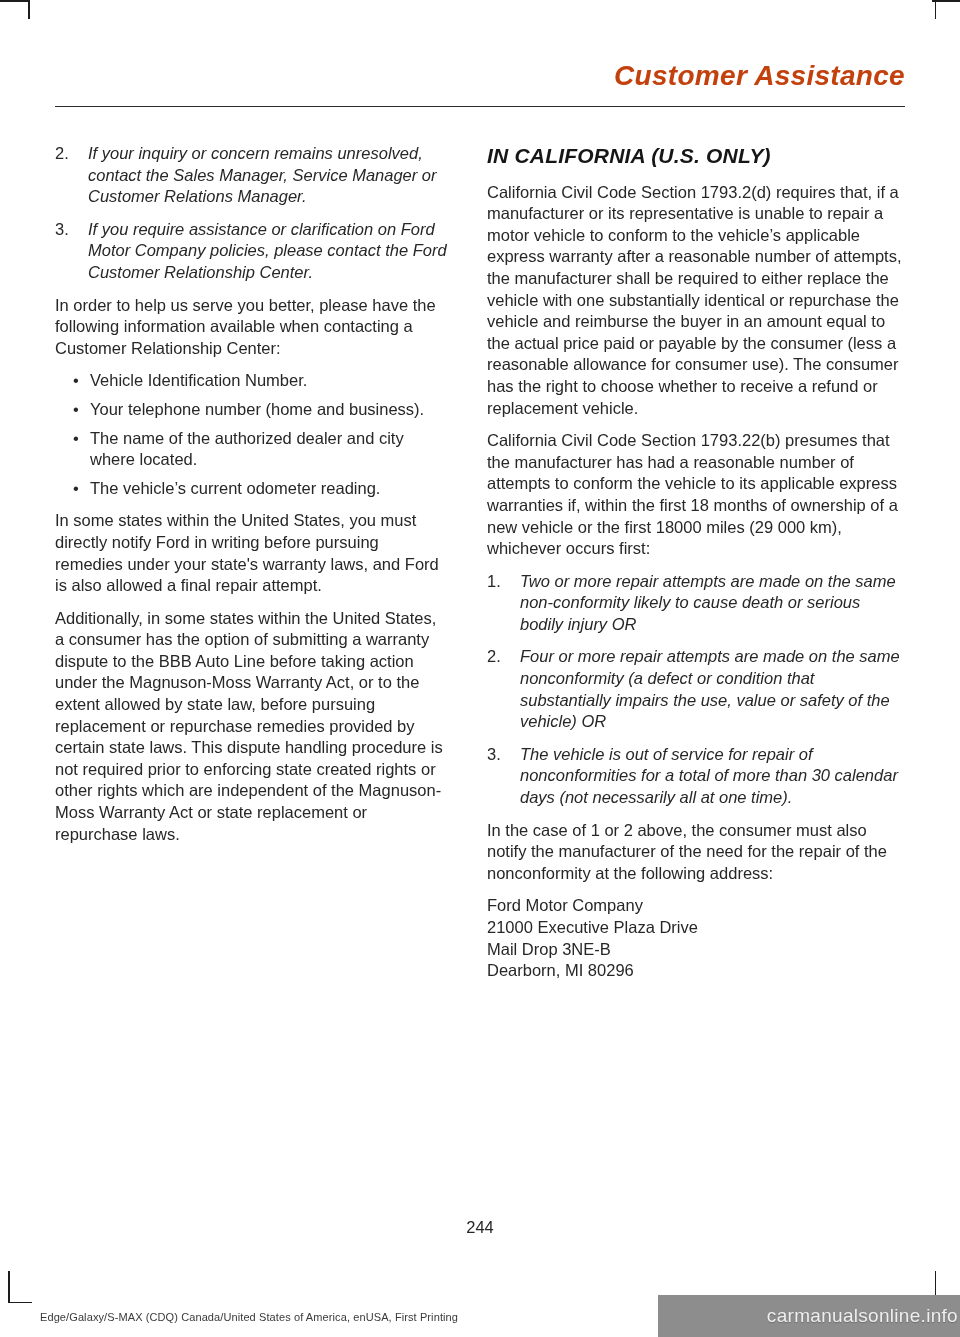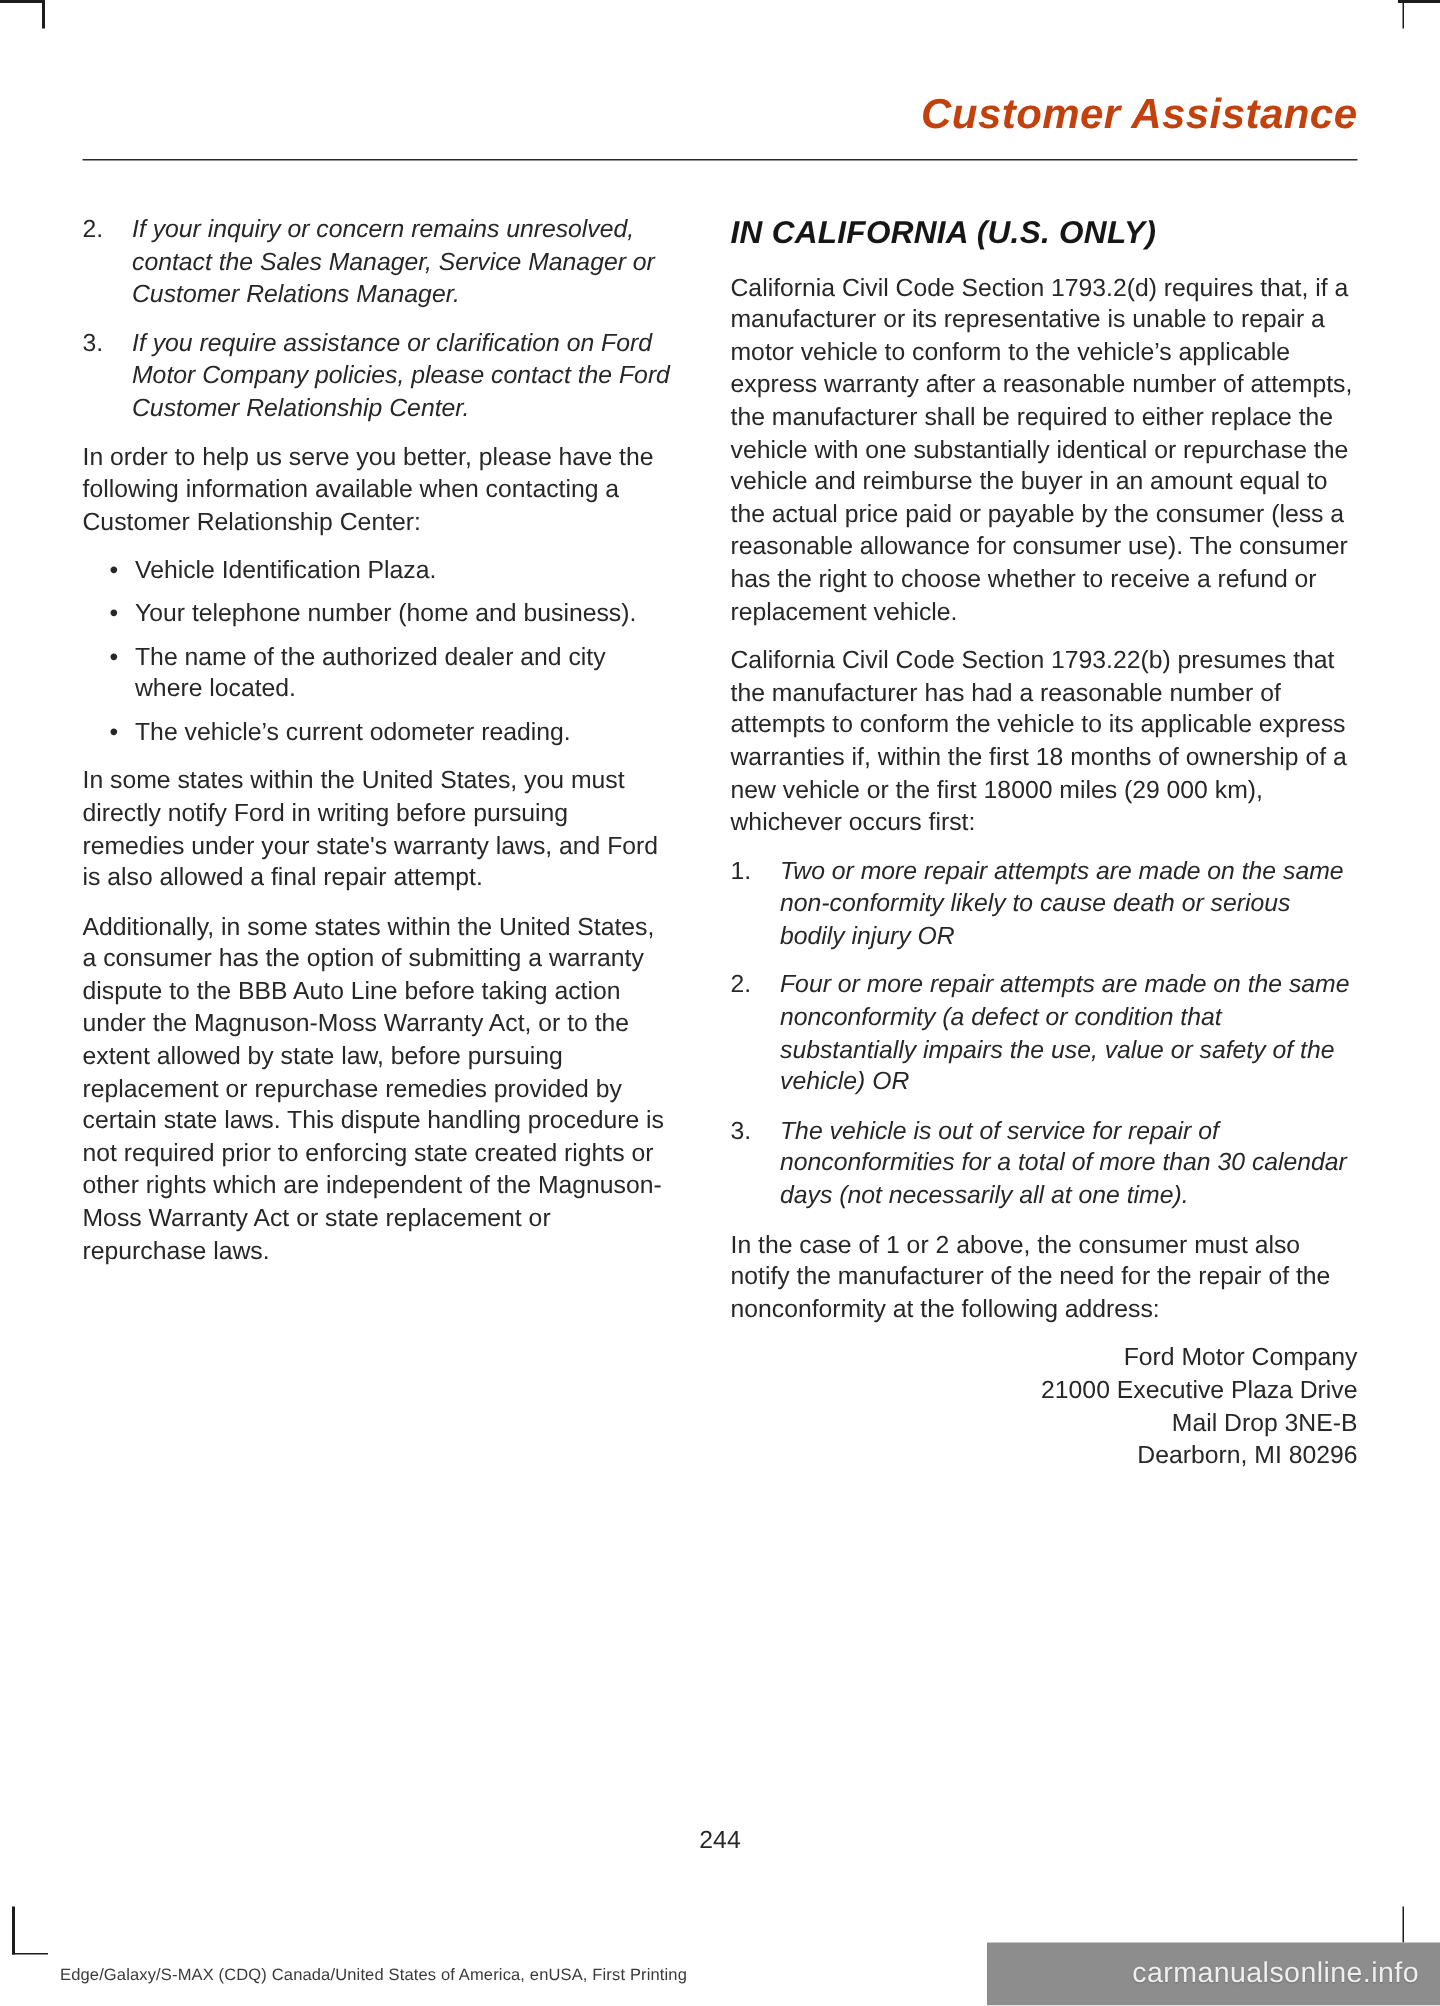--- a/index.html
+++ b/index.html
@@ -34,36 +34,36 @@
   .num-item .num { flex: 0 0 33px; }
   .num-item .txt { flex: 1; font-style: italic; }
   .bullet-item { display: flex; margin: 0 0 7px 0; }
   .bullet-item .bul { flex: 0 0 17px; margin-left: 18px; }
   .bullet-item .txt { flex: 1; }
   .section-heading {
     font-size: 21px; font-weight: bold; color: #161616;
     margin: 2px 0 15px 0; letter-spacing: 0.2px; font-style: italic;
   }
   .address-block { margin: 0 0 11px 0; }
-  .address-block div { line-height: 21.6px; text-align: right; }
+  .address-block div { line-height: 21.6px; }
   .page-number {
     position: absolute; top: 1218px; left: 55px; width: 850px;
     text-align: center; font-size: 16.5px; color: #272727;
   }
   .imprint {
     position: absolute; left: 40px; bottom: 14px;
     font-size: 11px; color: #3a3a3a; letter-spacing: 0.1px;
   }
   .watermark {
     position: absolute; right: 0; bottom: 0;
     width: 302px; height: 42px;
     background: #8d8d8d;
     color: #efefef;
     display: flex; align-items: center; justify-content: flex-end;
-    padding-right: 14px; box-sizing: border-box;
+    padding-right: 2px; box-sizing: border-box;
     font-size: 19px; letter-spacing: 0.3px;
     text-shadow: 0 1px 1px #6d6d6d;
   }
 </style>
 </head>
 <body>
 
 <div>
 
   <div class="crop" style="left:0; top:0; width:30px; height:1.5px;"></div>
@@ -87,21 +87,21 @@
       </div>
       <div class="num-item">
         <span class="num">3.</span>
         <span class="txt">If you require assistance or clarification on Ford Motor Company policies, please contact the Ford Customer Relationship Center.</span>
       </div>
 
       <p class="para">In order to help us serve you better, please have the following information available when contacting a Customer Relationship Center:</p>
 
       <div class="bullet-item">
         <span class="bul">•</span>
-        <span class="txt">Vehicle Identification Plaza.</span>
+        <span class="txt">Vehicle Identification Number.</span>
       </div>
       <div class="bullet-item">
         <span class="bul">•</span>
         <span class="txt">Your telephone number (home and business).</span>
       </div>
       <div class="bullet-item">
         <span class="bul">•</span>
         <span class="txt">The name of the authorized dealer and city where located.</span>
       </div>
       <div class="bullet-item" style="margin-bottom:11px;">

